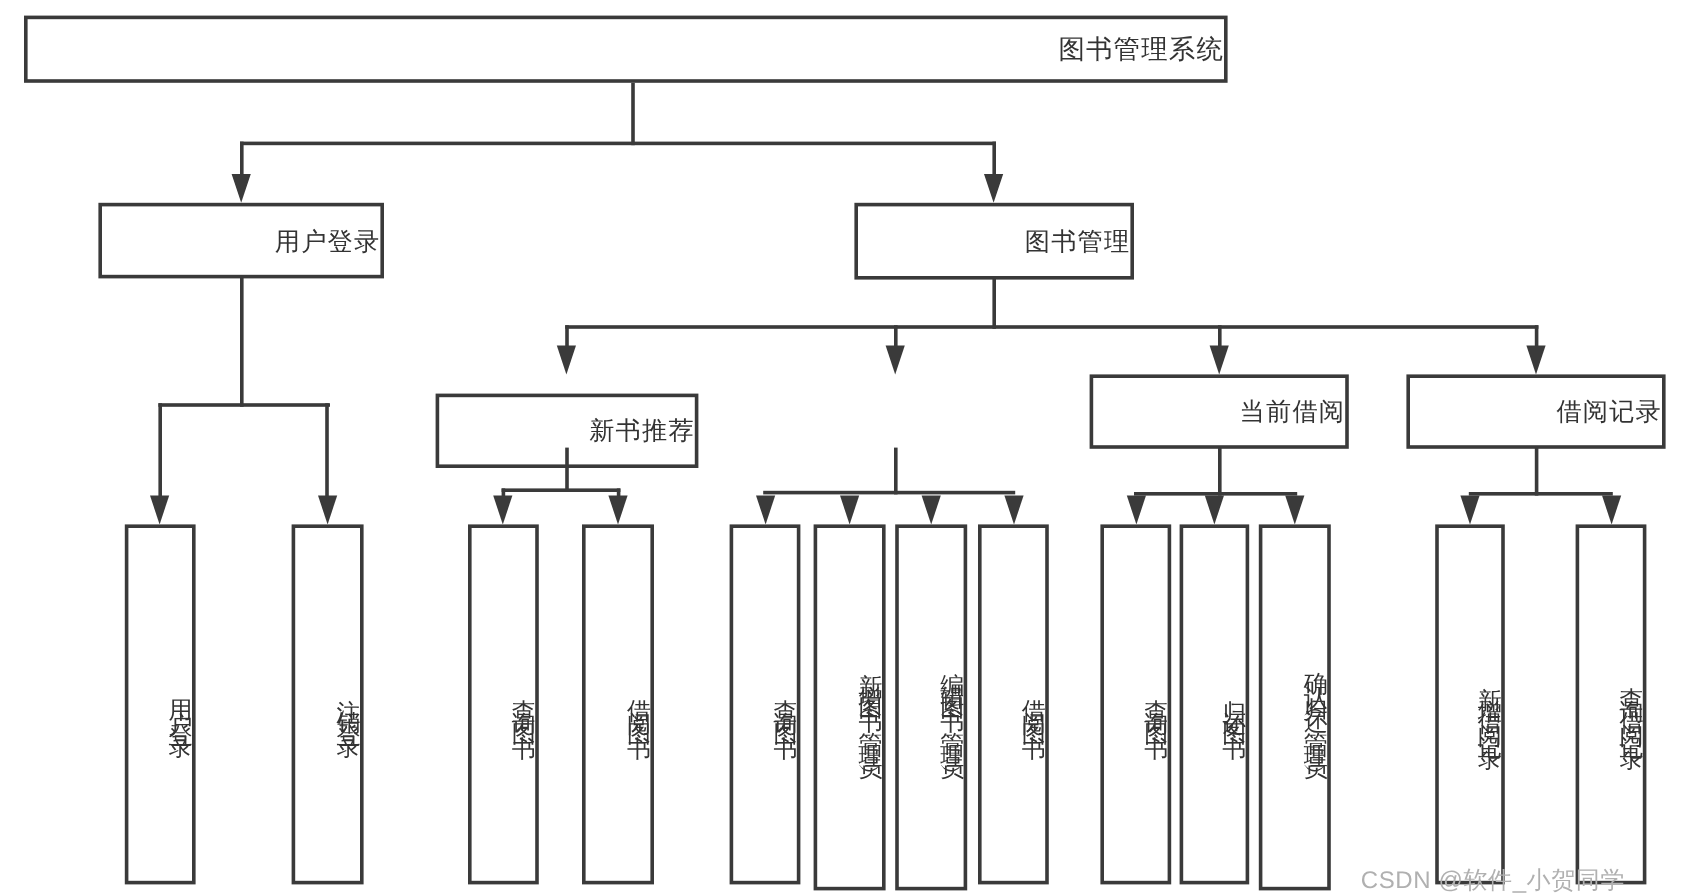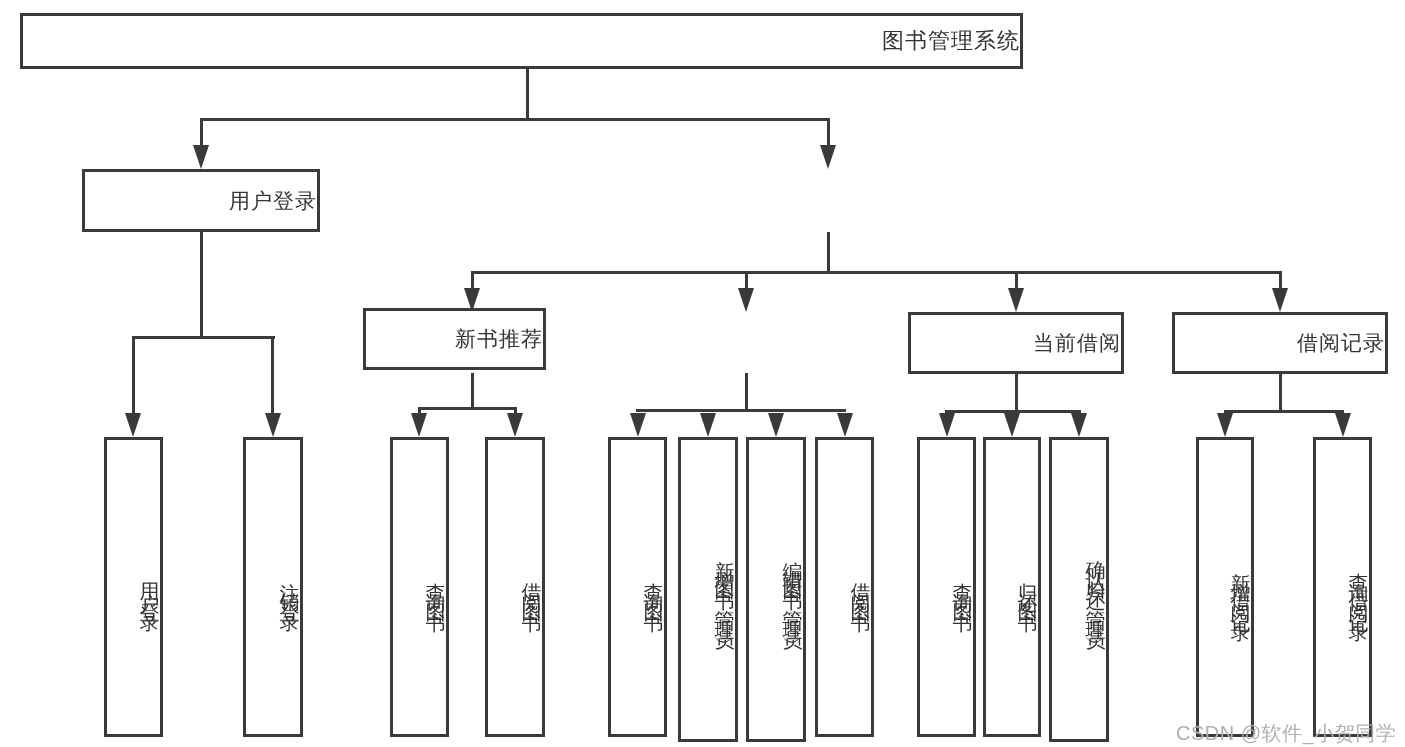--- a/index.html
+++ b/index.html
@@ -34,21 +34,21 @@
   .line{position:absolute;background:var(--line);}
   .vl{width:3px;}
   .hl{height:3px;}
   .arrow{
     position:absolute;width:0;height:0;
     border-left:8px solid transparent;
     border-right:8px solid transparent;
     border-top:24px solid var(--line);
   }
   .watermark{
-    position:absolute;left:1176px;top:720px;
+    position:absolute;left:1134px;top:720px;
     font-size:20px;color:var(--wm);letter-spacing:0.5px;
     white-space:nowrap;
   }
 </style>
 </head>
 <body>
 
 <div class="canvas">
 
   <div class="box" style="left:20px;top:13px;width:1003px;height:56px;font-size:22px;">
@@ -58,40 +58,43 @@
   <div class="line vl" style="left:526px;top:69px;height:52px;"></div>
   <div class="line hl" style="left:200px;top:118px;width:630px;"></div>
   <div class="line vl" style="left:200px;top:118px;height:30px;"></div>
   <div class="arrow" style="left:193px;top:145px;"></div>
   <div class="line vl" style="left:827px;top:118px;height:30px;"></div>
   <div class="arrow" style="left:820px;top:145px;"></div>
 
   <div class="box" style="left:82px;top:169px;width:238px;height:63px;">
     <span>用户登录</span>
   </div>
+  <div class="box" style="left:712px;top:169px;width:233px;height:64px;">
+    <span>图书管理</span>
+  </div>
 
   <div class="line vl" style="left:200px;top:231px;height:108px;"></div>
   <div class="line hl" style="left:132px;top:336px;width:143px;"></div>
   <div class="line vl" style="left:132px;top:336px;height:80px;"></div>
   <div class="arrow" style="left:125px;top:413px;"></div>
   <div class="line vl" style="left:271px;top:336px;height:80px;"></div>
   <div class="arrow" style="left:265px;top:413px;"></div>
 
   <div class="line vl" style="left:827px;top:232px;height:42px;"></div>
   <div class="line hl" style="left:471px;top:271px;width:811px;"></div>
   <div class="line vl" style="left:471px;top:271px;height:19px;"></div>
   <div class="arrow" style="left:464px;top:288px;"></div>
   <div class="line vl" style="left:745px;top:271px;height:19px;"></div>
   <div class="arrow" style="left:738px;top:288px;"></div>
   <div class="line vl" style="left:1015px;top:271px;height:19px;"></div>
   <div class="arrow" style="left:1008px;top:288px;"></div>
   <div class="line vl" style="left:1279px;top:271px;height:19px;"></div>
   <div class="arrow" style="left:1272px;top:288px;"></div>
 
-  <div class="box" style="left:363px;top:308px;width:183px;height:62px;">
+  <div class="box" style="left:363px;top:328px;width:219px;height:62px;">
     <span>新书推荐</span>
   </div>
   <div class="box" style="left:1172px;top:312px;width:216px;height:62px;">
     <span>借阅记录</span>
   </div>
   <div class="box" style="left:908px;top:312px;width:216px;height:62px;">
     <span>当前借阅</span>
   </div>
 
   <div class="line vl" style="left:471px;top:373px;height:37px;"></div>

